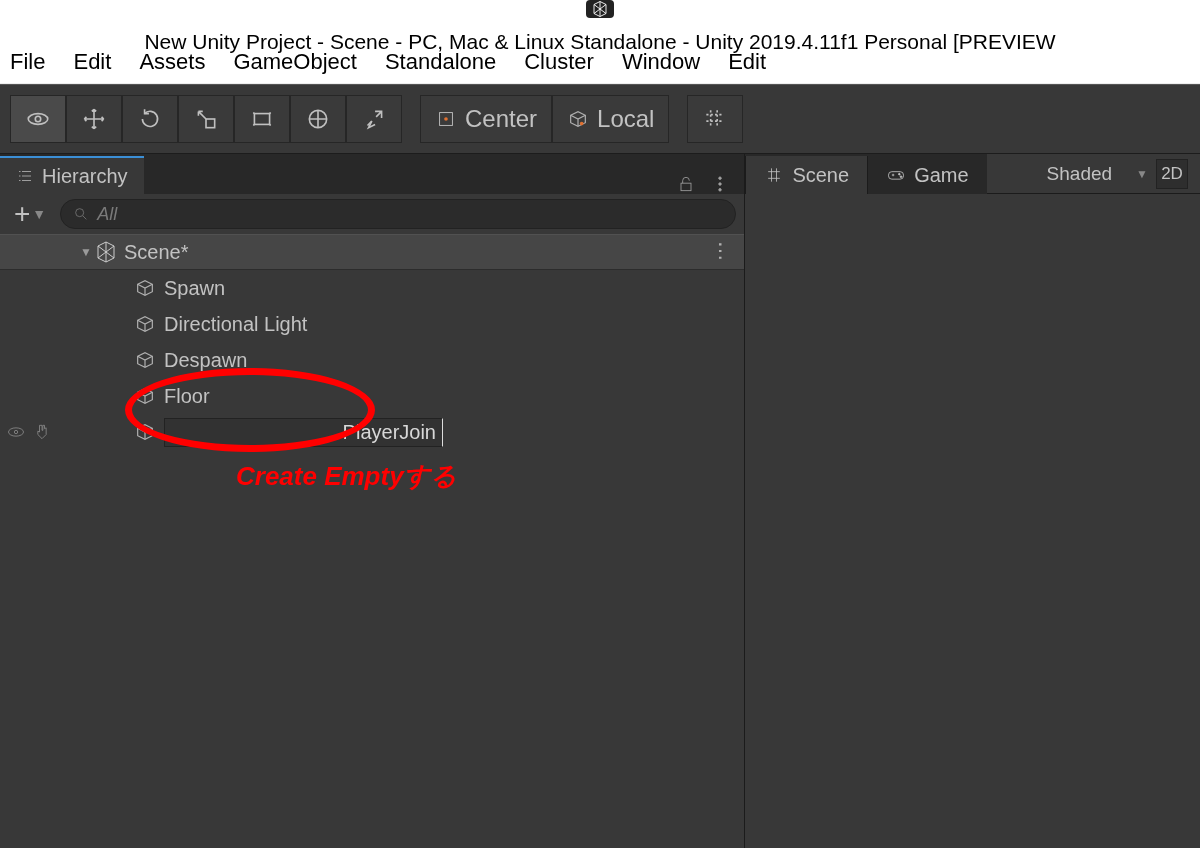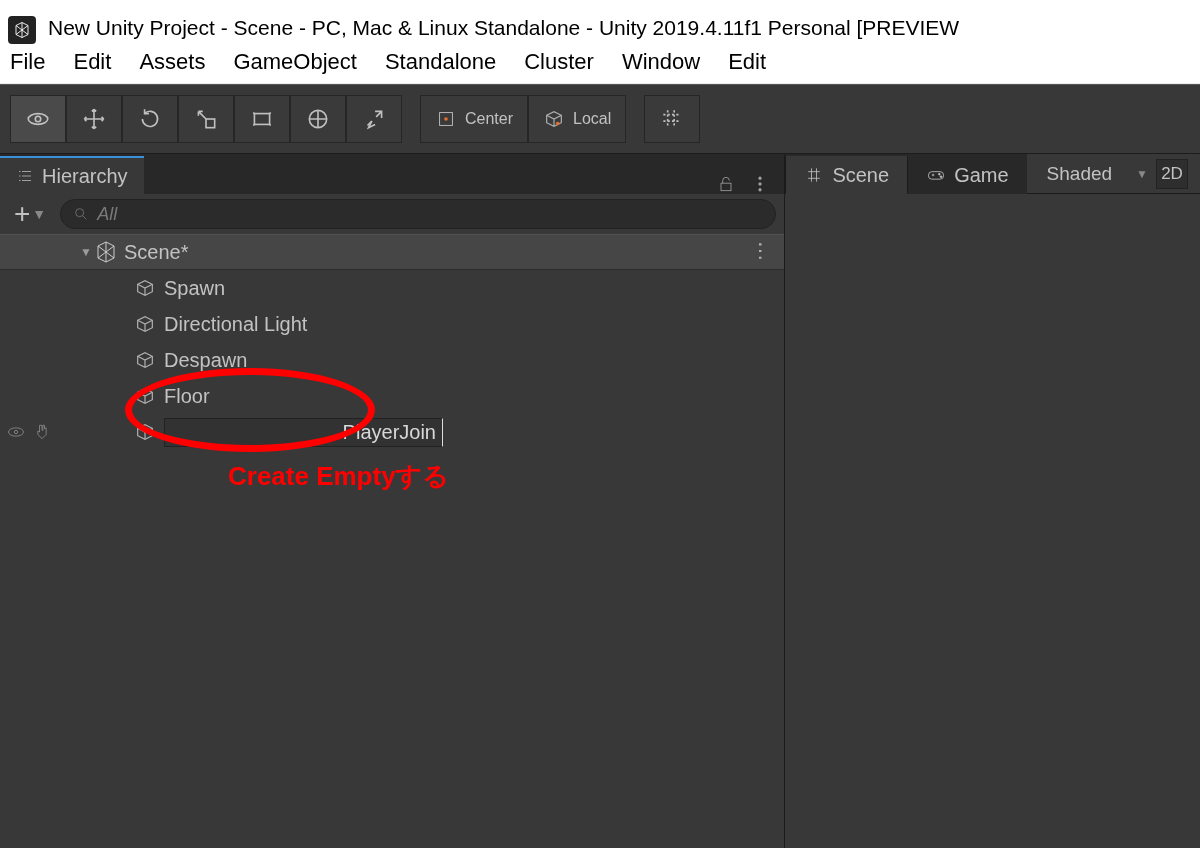--- a/index.html
+++ b/index.html
@@ -1,34 +1,34 @@
 <!DOCTYPE html>
 <html><head>
 <meta charset="utf-8">
 <style>
   * { box-sizing: border-box; margin: 0; padding: 0; font-family: "Segoe UI", Arial, sans-serif; }
   html, body { width: 1200px; height: 848px; background: #fff; overflow: hidden; }
 
   
-  .titlebar { height: 40px; display: flex; align-items: flex-start; background: #ffffff; padding: 16px 8px; gap: 12px; }
+  .titlebar { height: 40px; display: flex; align-items: center; background: #ffffff; padding: 0 8px; gap: 12px; flex-direction: column; }
   .titlebar .u-icon { width: 28px; height: 28px; background: #222; border-radius: 4px; display:flex; align-items:center; justify-content:center; }
   .titlebar .u-icon svg { width:18px; height:18px; }
   .titlebar .title-text { font-size: 21px; color: #000; white-space: nowrap; }
 
   
   .menubar { height: 44px; display: flex; align-items: center; background: #ffffff; padding: 0 10px; gap: 28px; border-bottom: 1px solid #eee; }
   .menubar .menu-item { font-size: 22px; color: #000; cursor: default; }
 
   
   .toolbar { height: 70px; background: #383838; border-bottom: 1px solid #1c1c1c; border-top:1px solid #555; display: flex; align-items: center; padding: 0 10px; gap: 0; }
   .tool-group { display:flex; align-items:center; }
   .tool-btn { width: 56px; height: 48px; background: #3a3a3a; border: 1px solid #262626; display:flex; align-items:center; justify-content:center; cursor:pointer; }
   .tool-btn.active { background: #4a4a4a; }
   .tool-btn svg { width: 26px; height: 26px; stroke: #c0c0c0; fill:none; stroke-width:1.5; }
-  .tool-pill { height:48px; background:#3a3a3a; border:1px solid #262626; display:flex; align-items:center; padding:0 14px; gap:8px; color:#c2c2c2; font-size:16px; cursor:pointer; }
+  .tool-pill { height:48px; background:#3a3a3a; border:1px solid #262626; display:flex; align-items:center; padding:0 14px; gap:8px; color:#c2c2c2; font-size:24px; cursor:pointer; }
   .tool-pill svg { width:22px; height:22px; }
   .tool-spacer { width:18px; }
 
   
   .main { display:flex; height: calc(848px - 40px - 44px - 70px); }
 
   
   .hierarchy { width: 834px; background:#383838; border-right:1px solid #1b1b1b; display:flex; flex-direction:column; }
 
   .panel-tabbar { height: 40px; display:flex; align-items:flex-end; background:#282828; position:relative; }
@@ -62,21 +62,21 @@
   .annot-ellipse { position:absolute; border:7px solid #ff0000; border-radius:50%; pointer-events:none; }
   .annot-text { position:absolute; color:#ff0000; font-size:26px; font-weight:bold; white-space:nowrap; pointer-events:none;}
 
   
   .rightpane { flex:1; display:flex; flex-direction:row; background:#383838; }
   .rp-tabbar { height:40px; background:#282828; display:flex; align-items:flex-end; }
   .rp-tab { height:38px; display:flex; align-items:center; gap:8px; padding:0 18px; color:#c2c2c2; font-size:20px; border-left:1px solid #1b1b1b;}
   .rp-tab.active { background:#383838; }
   .rp-tab svg { width:20px; height:20px; }
   .rp-toolbar { height:40px; background:#383838; display:flex; align-items:center; padding:0 12px; gap:8px; border-bottom:1px solid #1b1b1b;}
-  .rp-dd { height:30px; display:flex; align-items:center; gap:8px; color:#c2c2c2; font-size:19px; padding:0 8px; cursor:pointer;}
+  .rp-dd { height:30px; display:flex; align-items:center; gap:8px; color:#c2c2c2; font-size:19px; padding:0 8px; cursor:pointer;margin-left:40px;}
   .rp-2d { width:32px; height:30px; background:#2e2e2e; border:1px solid #222; display:flex; align-items:center; justify-content:center; color:#c2c2c2; font-size:17px;}
   .rp-spacer { flex:1; }
   .scene-view { flex:1; position:relative; overflow:hidden;
     background: linear-gradient(to bottom,
        #7e9fbb 0%, #8aa9c2 30%, #a2bdcf 55%, #c6d5da 67%,
        #b0aaa0 67.1%, #8f8a80 80%, #6d6a62 100%);
   }
 
   .cube-svg line, .cube-svg polyline, .cube-svg path { stroke:#b0b0b0; stroke-width:1.3; fill:none; }
 </style>
@@ -271,21 +271,21 @@
         </div>
         <div class="indent-2"></div>
         <svg class="cube cube-svg" viewBox="0 0 24 24">
             <path d="M4 8l8-4 8 4v8l-8 4-8-4z"></path>
             <path d="M4 8l8 4 8-4M12 12v8"></path>
           </svg>
         <input class="edit-box" style="border-right: 1px solid rgb(221, 221, 221); text-align: right;" value="PlayerJoin">
       </div>
 
       <div class="annot-ellipse" style="left:125px; top:134px; width:250px; height:84px;"></div>
-      <div class="annot-text" style="left:228px; top:225px;">Create Emptyする</div>
+      <div class="annot-text" style="left:236px; top:225px;font-style:italic;">Create Emptyする</div>
 
     </div>
   </div>
 
   <div class="rightpane">
     <div class="rp-tabbar">
       <div class="rp-tab active">
         <svg viewBox="0 0 24 24" stroke="#c0c0c0" fill="none">
             <path d="M5 8h14M5 16h14M9 4v16M15 4v16"></path>
           </svg>

